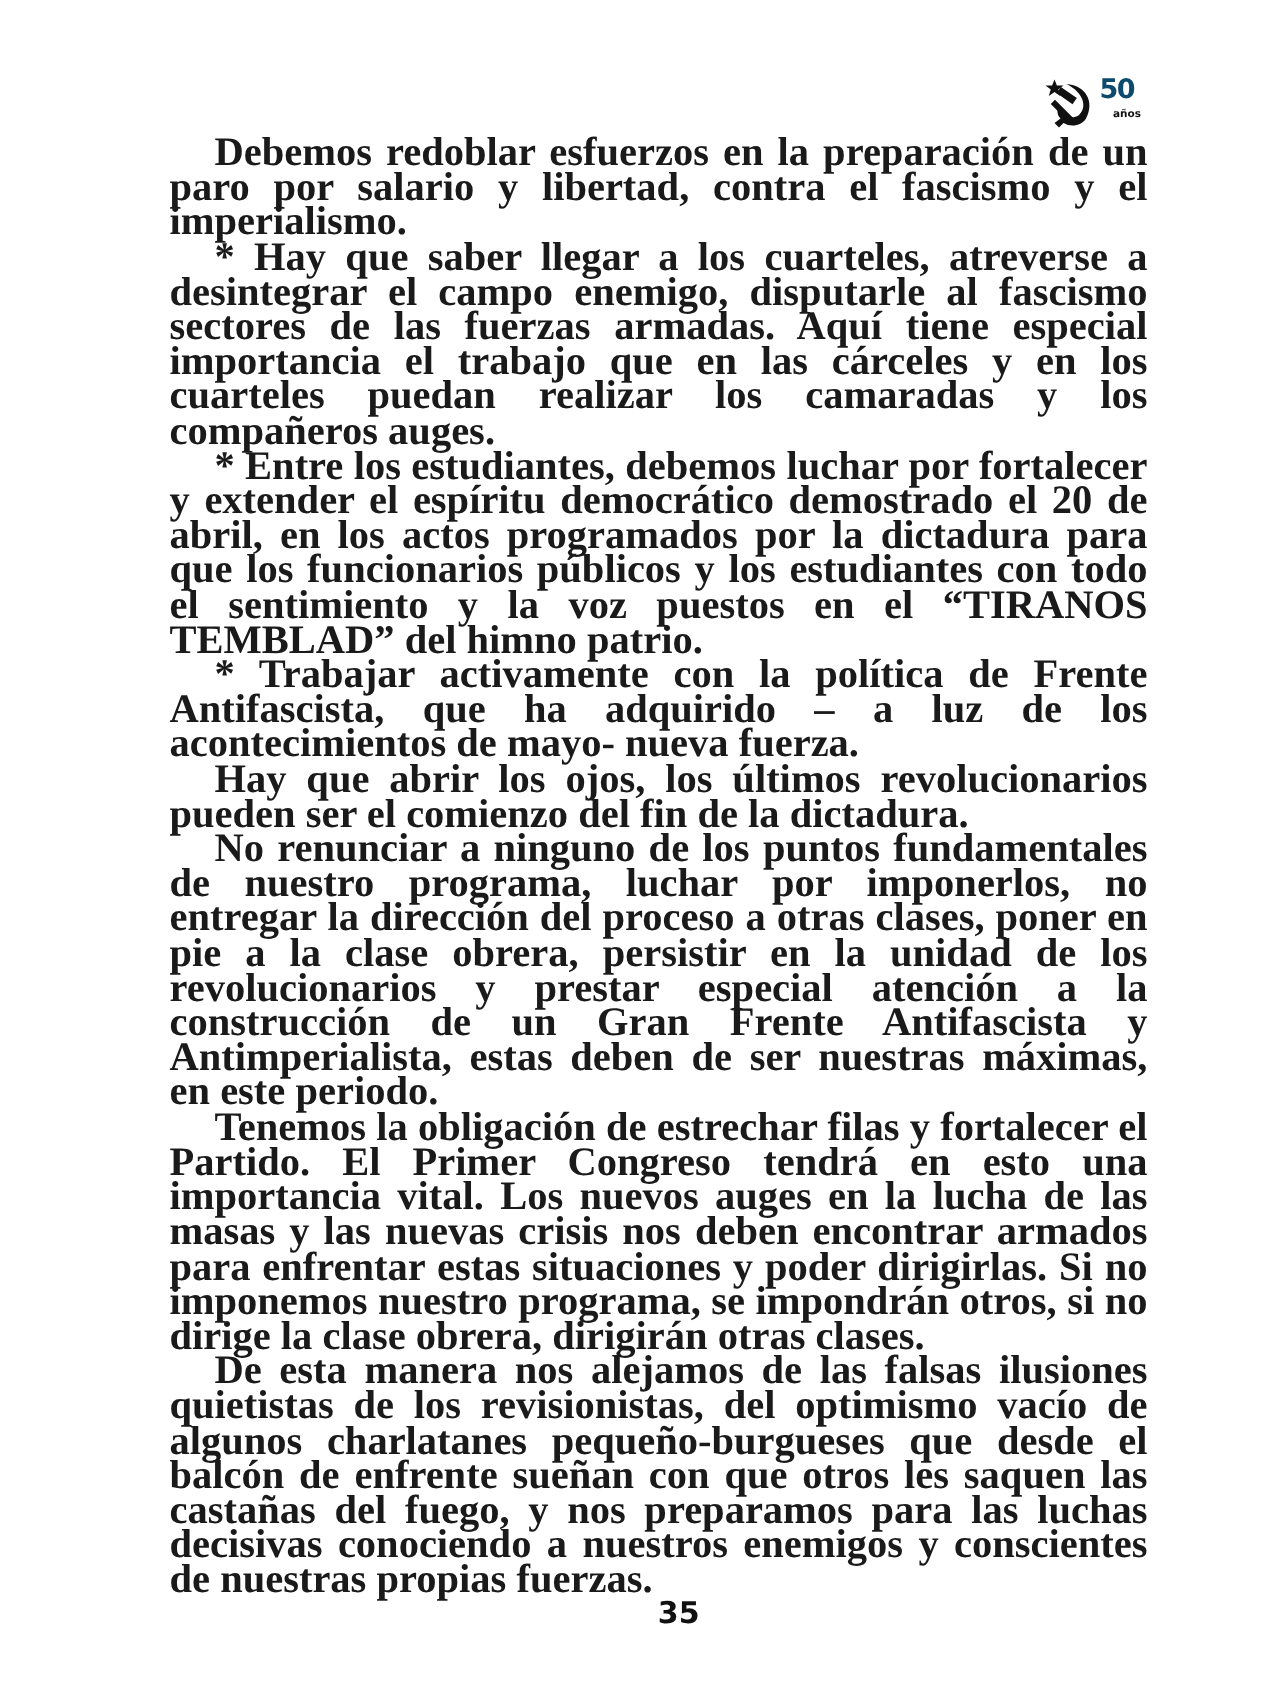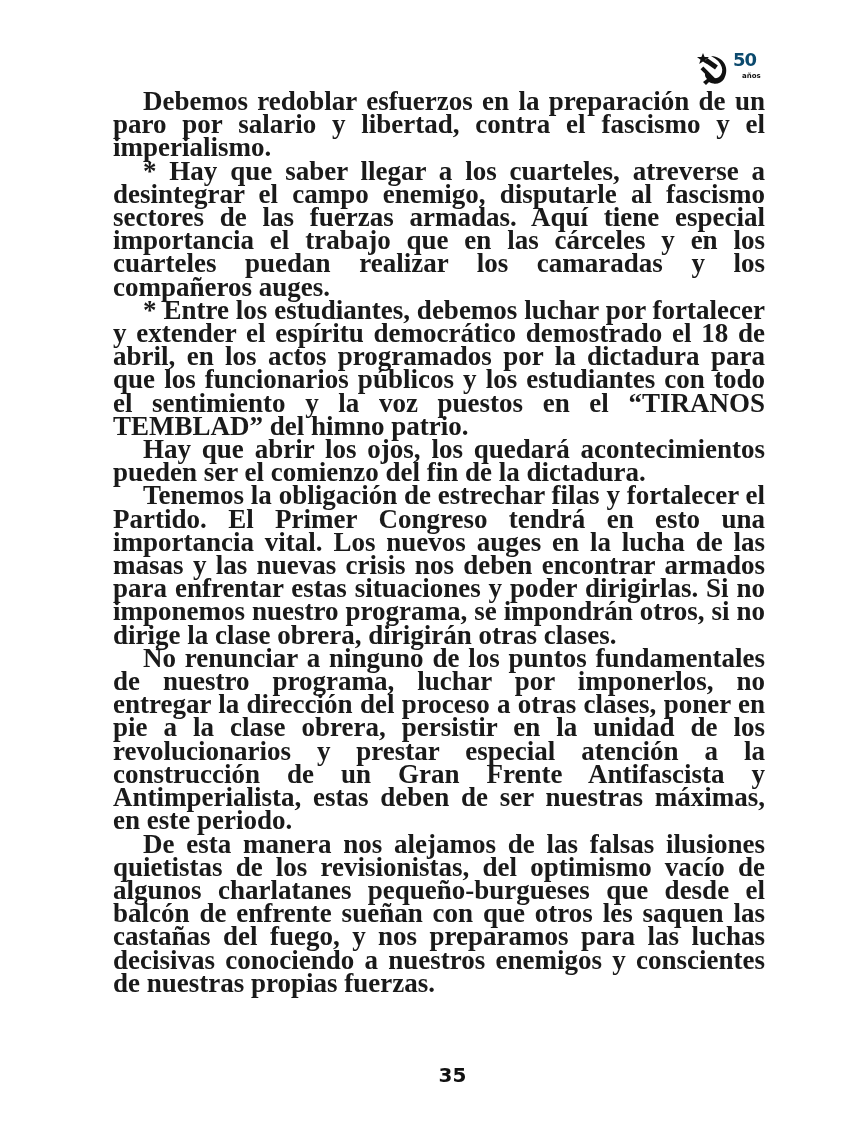--- a/index.html
+++ b/index.html
@@ -44,20 +44,21 @@
     <rect x="8" y="9" width="13" height="5" transform="rotate(35 14 11)" fill="#111"></rect>
     <rect x="10" y="13" width="4" height="20" transform="rotate(-45 12 23)" fill="#111"></rect>
   </svg>
   <span class="num">50</span>
   <span class="sub">años</span>
 </div>
 
 <div class="body-text">
   <p>Debemos redoblar esfuerzos en la preparación de un paro por salario y libertad, contra el fascismo y el imperialismo.</p>
   <p>* Hay que saber llegar a los cuarteles, atreverse a desintegrar el campo enemigo, disputarle al fascismo sectores de las fuerzas armadas. Aquí tiene especial importancia el trabajo que en las cárceles y en los cuarteles puedan realizar los camaradas y los compañeros auges.</p>
-  <p>* Entre los estudiantes, debemos luchar por fortalecer y extender el espíritu democrático demostrado el 18 de abril, en los actos programados por la dictadura para que los funcionarios públicos y los estudiantes con todo el sentimiento y la voz puestos en el “TIRANOS TEMBLAD” del himno patrio.</p>
-  <p>Hay que abrir los ojos, los quedará acontecimientos pueden ser el comienzo del fin de la dictadura.</p>
+  <p>* Entre los estudiantes, debemos luchar por fortalecer y extender el espíritu democrático demostrado el 20 de abril, en los actos programados por la dictadura para que los funcionarios públicos y los estudiantes con todo el sentimiento y la voz puestos en el “TIRANOS TEMBLAD” del himno patrio.</p>
+  <p>* Trabajar activamente con la política de Frente Antifascista, que ha adquirido – a luz de los acontecimientos de mayo- nueva fuerza.</p>
+  <p>Hay que abrir los ojos, los últimos revolucionarios pueden ser el comienzo del fin de la dictadura.</p>
+  <p>No renunciar a ninguno de los puntos fundamentales de nuestro programa, luchar por imponerlos, no entregar la dirección del proceso a otras clases, poner en pie a la clase obrera, persistir en la unidad de los revolucionarios y prestar especial atención a la construcción de un Gran Frente Antifascista y Antimperialista, estas deben de ser nuestras máximas, en este periodo.</p>
   <p>Tenemos la obligación de estrechar filas y fortalecer el Partido. El Primer Congreso tendrá en esto una importancia vital. Los nuevos auges en la lucha de las masas y las nuevas crisis nos deben encontrar armados para enfrentar estas situaciones y poder dirigirlas. Si no imponemos nuestro programa, se impondrán otros, si no dirige la clase obrera, dirigirán otras clases.</p>
-  <p>No renunciar a ninguno de los puntos fundamentales de nuestro programa, luchar por imponerlos, no entregar la dirección del proceso a otras clases, poner en pie a la clase obrera, persistir en la unidad de los revolucionarios y prestar especial atención a la construcción de un Gran Frente Antifascista y Antimperialista, estas deben de ser nuestras máximas, en este periodo.</p>
   <p>De esta manera nos alejamos de las falsas ilusiones quietistas de los revisionistas, del optimismo vacío de algunos charlatanes pequeño-burgueses que desde el balcón de enfrente sueñan con que otros  les saquen las castañas del fuego, y nos preparamos para las luchas decisivas conociendo a nuestros enemigos y conscientes de nuestras propias fuerzas.</p>
 </div>
 
 <div class="page-number">35</div>
 
 </body></html>

